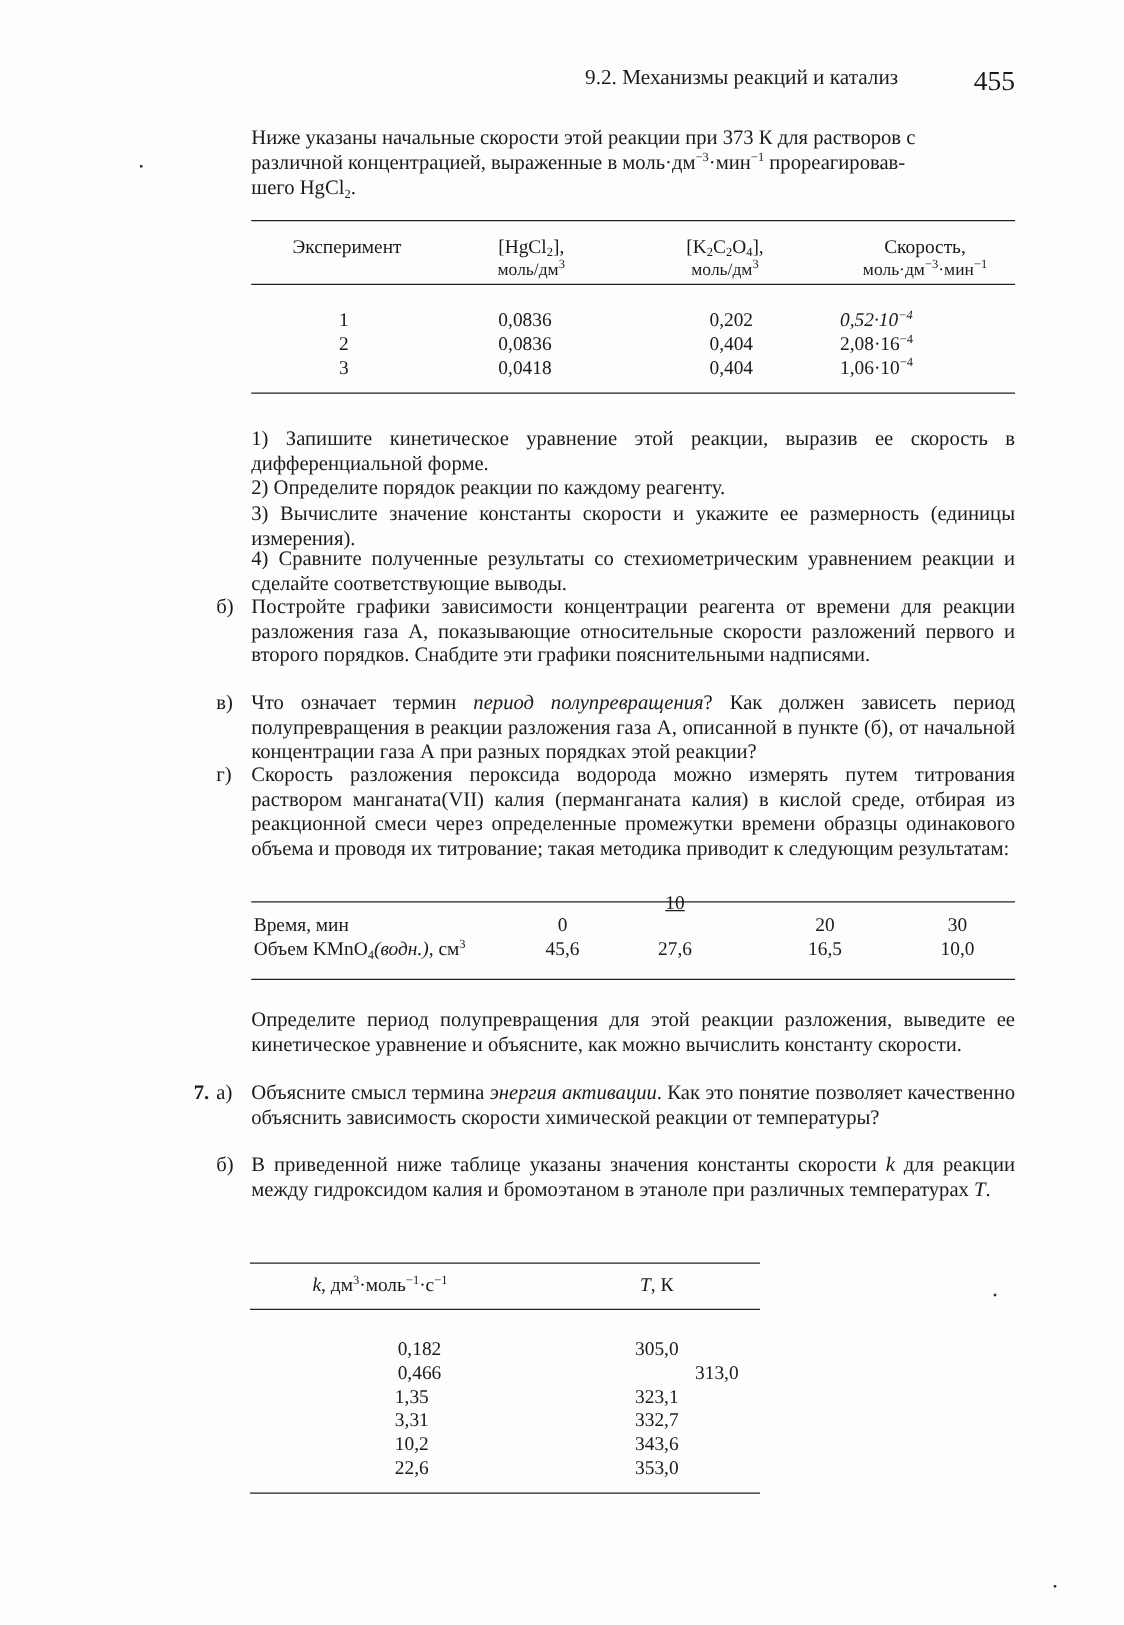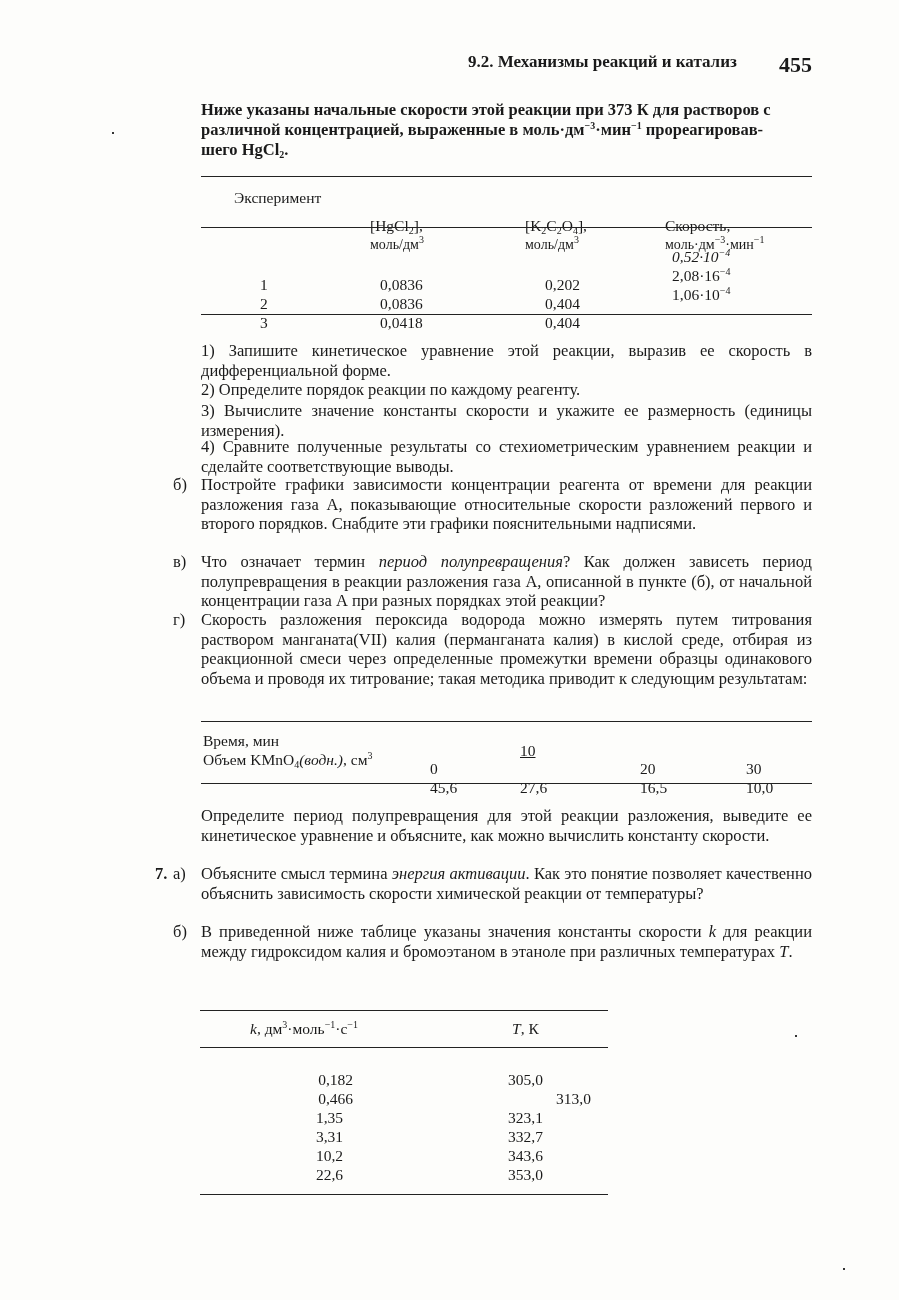--- a/index.html
+++ b/index.html
@@ -1,33 +1,33 @@
 <!DOCTYPE html>
 <html><head>
 <meta charset="utf-8">
 <style>
   html, body { margin: 0; padding: 0; background: #fdfdfb; }
   body {
     width: 899px; height: 1300px; position: relative; overflow: hidden;
     font-family: "Liberation Serif", "DejaVu Serif", serif;
     color: #1a1a1a; font-size: 16.5px;
   }
-  .abs { position: absolute; font-weight: bold; }
+  .abs { position: absolute; }
   .header { top: 52px; left: 200px; width: 612px; height: 22px; }
   .header .title { position: absolute; left: 268px; top: 0; font-size: 17px; }
   .header .pnum { position: absolute; right: 0; top: 0; font-size: 22px; }
 
   .para { line-height: 20px; text-align: justify; }
   .para sup, .cell sup { font-size: 10px; vertical-align: 6px; line-height: 0; }
   .para sub, .cell sub { font-size: 10px; vertical-align: -3px; line-height: 0; }
 
   .rule { position: absolute; height: 0; border-top: 1.6px solid #222; }
 
   .cell { position: absolute; font-size: 15.5px; line-height: 19px; white-space: nowrap; }
-  .cell.c { text-align: left; margin-top: 28px; }
+  .cell.c { text-align: center; }
   .small { font-size: 14px; }
 
   .item { position: absolute; line-height: 19.5px; text-align: justify; font-size: 16.5px; }
   .item .marker { position: absolute; left: -28px; top: 0; }
   .item .num7 { position: absolute; left: -46px; top: 0; font-weight: bold; }
   i { font-style: italic; margin-top: 40px; }
   .dot { position: absolute; width: 2px; height: 2px; background: #333; }
 </style>
 </head>
 <body>

